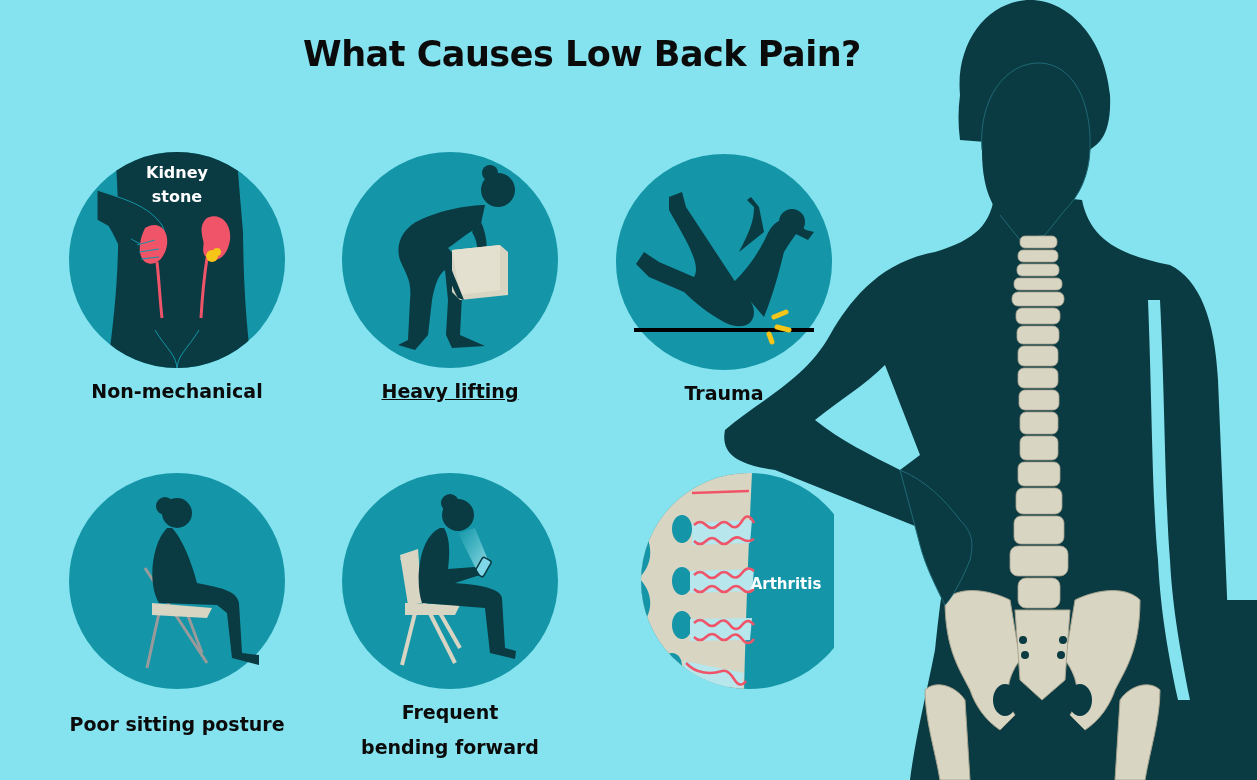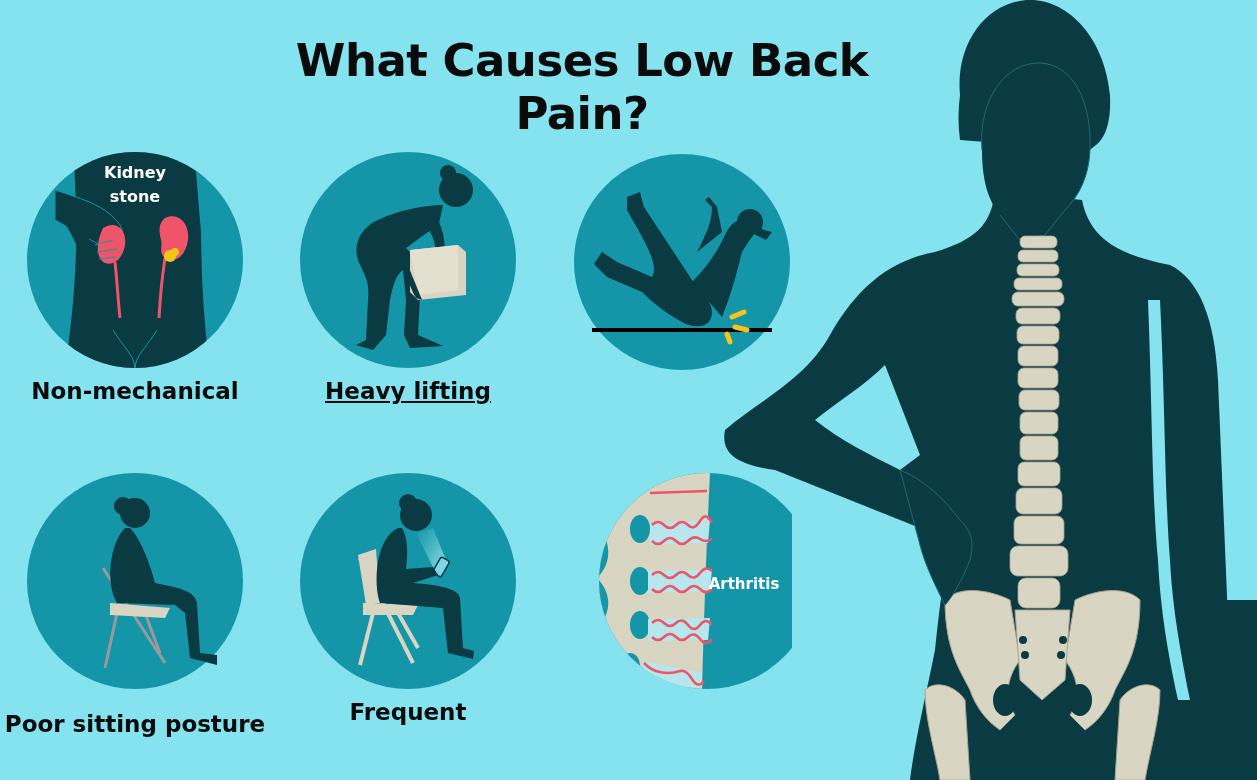--- a/index.html
+++ b/index.html
@@ -1,22 +1,22 @@
 <!DOCTYPE html>
 <html><head>
 <meta charset="utf-8">
 <style>
   html, body { margin:0; padding:0; }
   body { width:1257px; height:780px; overflow:hidden; background:#84E3EF; position:relative;
          font-family:"DejaVu Sans","Liberation Sans",sans-serif; color:#0b0b0b; }
   .title { position:absolute; left:262px; top:34px; width:640px; text-align:center;
-           font-weight:bold; font-size:45px; letter-spacing:-0.5px; margin:0; }
-  .cause { position:absolute; width:270px; }
+           font-weight:bold; font-size:35px; letter-spacing:-0.5px; margin:0; }
+  .cause { position:absolute; width:270px;padding-left:42px; }
   .cause svg.icon { display:block; margin:0 auto; }
-  .caption { text-align:center; font-weight:bold; font-size:23px; line-height:35px; }
+  .caption { text-align:center; font-weight:bold; font-size:19px; line-height:35px; }
   .big-figure { position:absolute; left:720px; top:0; }
   .circle-label { font-family:"DejaVu Sans","Liberation Sans",sans-serif; font-weight:bold; fill:#fff; }
 </style>
 </head>
 <body>
 
 <h1 class="title">What Causes Low Back Pain?</h1>
 
 <div class="cause" style="left:0;top:150px;">
   <svg class="icon" width="220" height="220" viewBox="0 0 220 220">
@@ -75,20 +75,23 @@
       <circle cx="178" cy="70" r="13"></circle>
       <path d="M125 100 C135 80 140 70 140 55 L133 48 L137 45 L145 55 L150 80 Z"></path>
     </g>
     <line x1="20" y1="178" x2="200" y2="178" stroke="#000" stroke-width="4"></line>
     <g stroke="#F5C518" stroke-width="5" stroke-linecap="round">
       <line x1="160" y1="165" x2="172" y2="160"></line>
       <line x1="163" y1="175" x2="175" y2="178"></line>
       <line x1="155" y1="182" x2="158" y2="190"></line>
     </g>
   </svg>
+  <div class="caption" style="margin-top:4px;">
+    <div>Trauma</div>
+  </div>
 </div>
 
 <div class="cause" style="left:0;top:473px;">
   <svg class="icon" width="220" height="220" viewBox="0 0 220 220">
     <circle cx="135" cy="108" r="108" fill="#1496A8" transform="translate(-25,0)"></circle>
     <g stroke="#9a9a9a" stroke-width="3" fill="none">
       <line x1="78" y1="95" x2="140" y2="190"></line>
       <line x1="92" y1="140" x2="80" y2="195"></line>
       <line x1="120" y1="140" x2="135" y2="180"></line>
     </g>
@@ -123,20 +126,21 @@
     <path d="M118 60 L135 55 L150 92 L138 100 Z" fill="url(#glow)"></path>
     <rect x="138" y="85" width="10" height="18" rx="2" fill="#7fd7e8" stroke="#0A3A42" stroke-width="1.5" transform="rotate(30 143 94)"></rect>
     <g fill="#0A3A42">
       <circle cx="118" cy="42" r="16"></circle>
       <circle cx="110" cy="30" r="9"></circle>
       <path d="M100 55 C78 65 75 110 82 130 L145 135 L150 180 L175 186 L176 178 L165 175 L162 125 C160 115 140 112 115 110 L140 102 L135 94 L108 96 C110 80 110 65 104 55 Z"></path>
     </g>
   </svg>
   <div class="caption" style="margin-top:2px;">
     <div>Frequent</div>
+    <div>bending forward</div>
   </div>
 </div>
 
 <div class="cause" style="left:547px;top:473px;">
   <svg class="icon" width="220" height="220" viewBox="0 0 220 220">
     <defs>
         <clipPath id="c6">
           <circle cx="135" cy="108" r="108"></circle>
         </clipPath>
       </defs>

